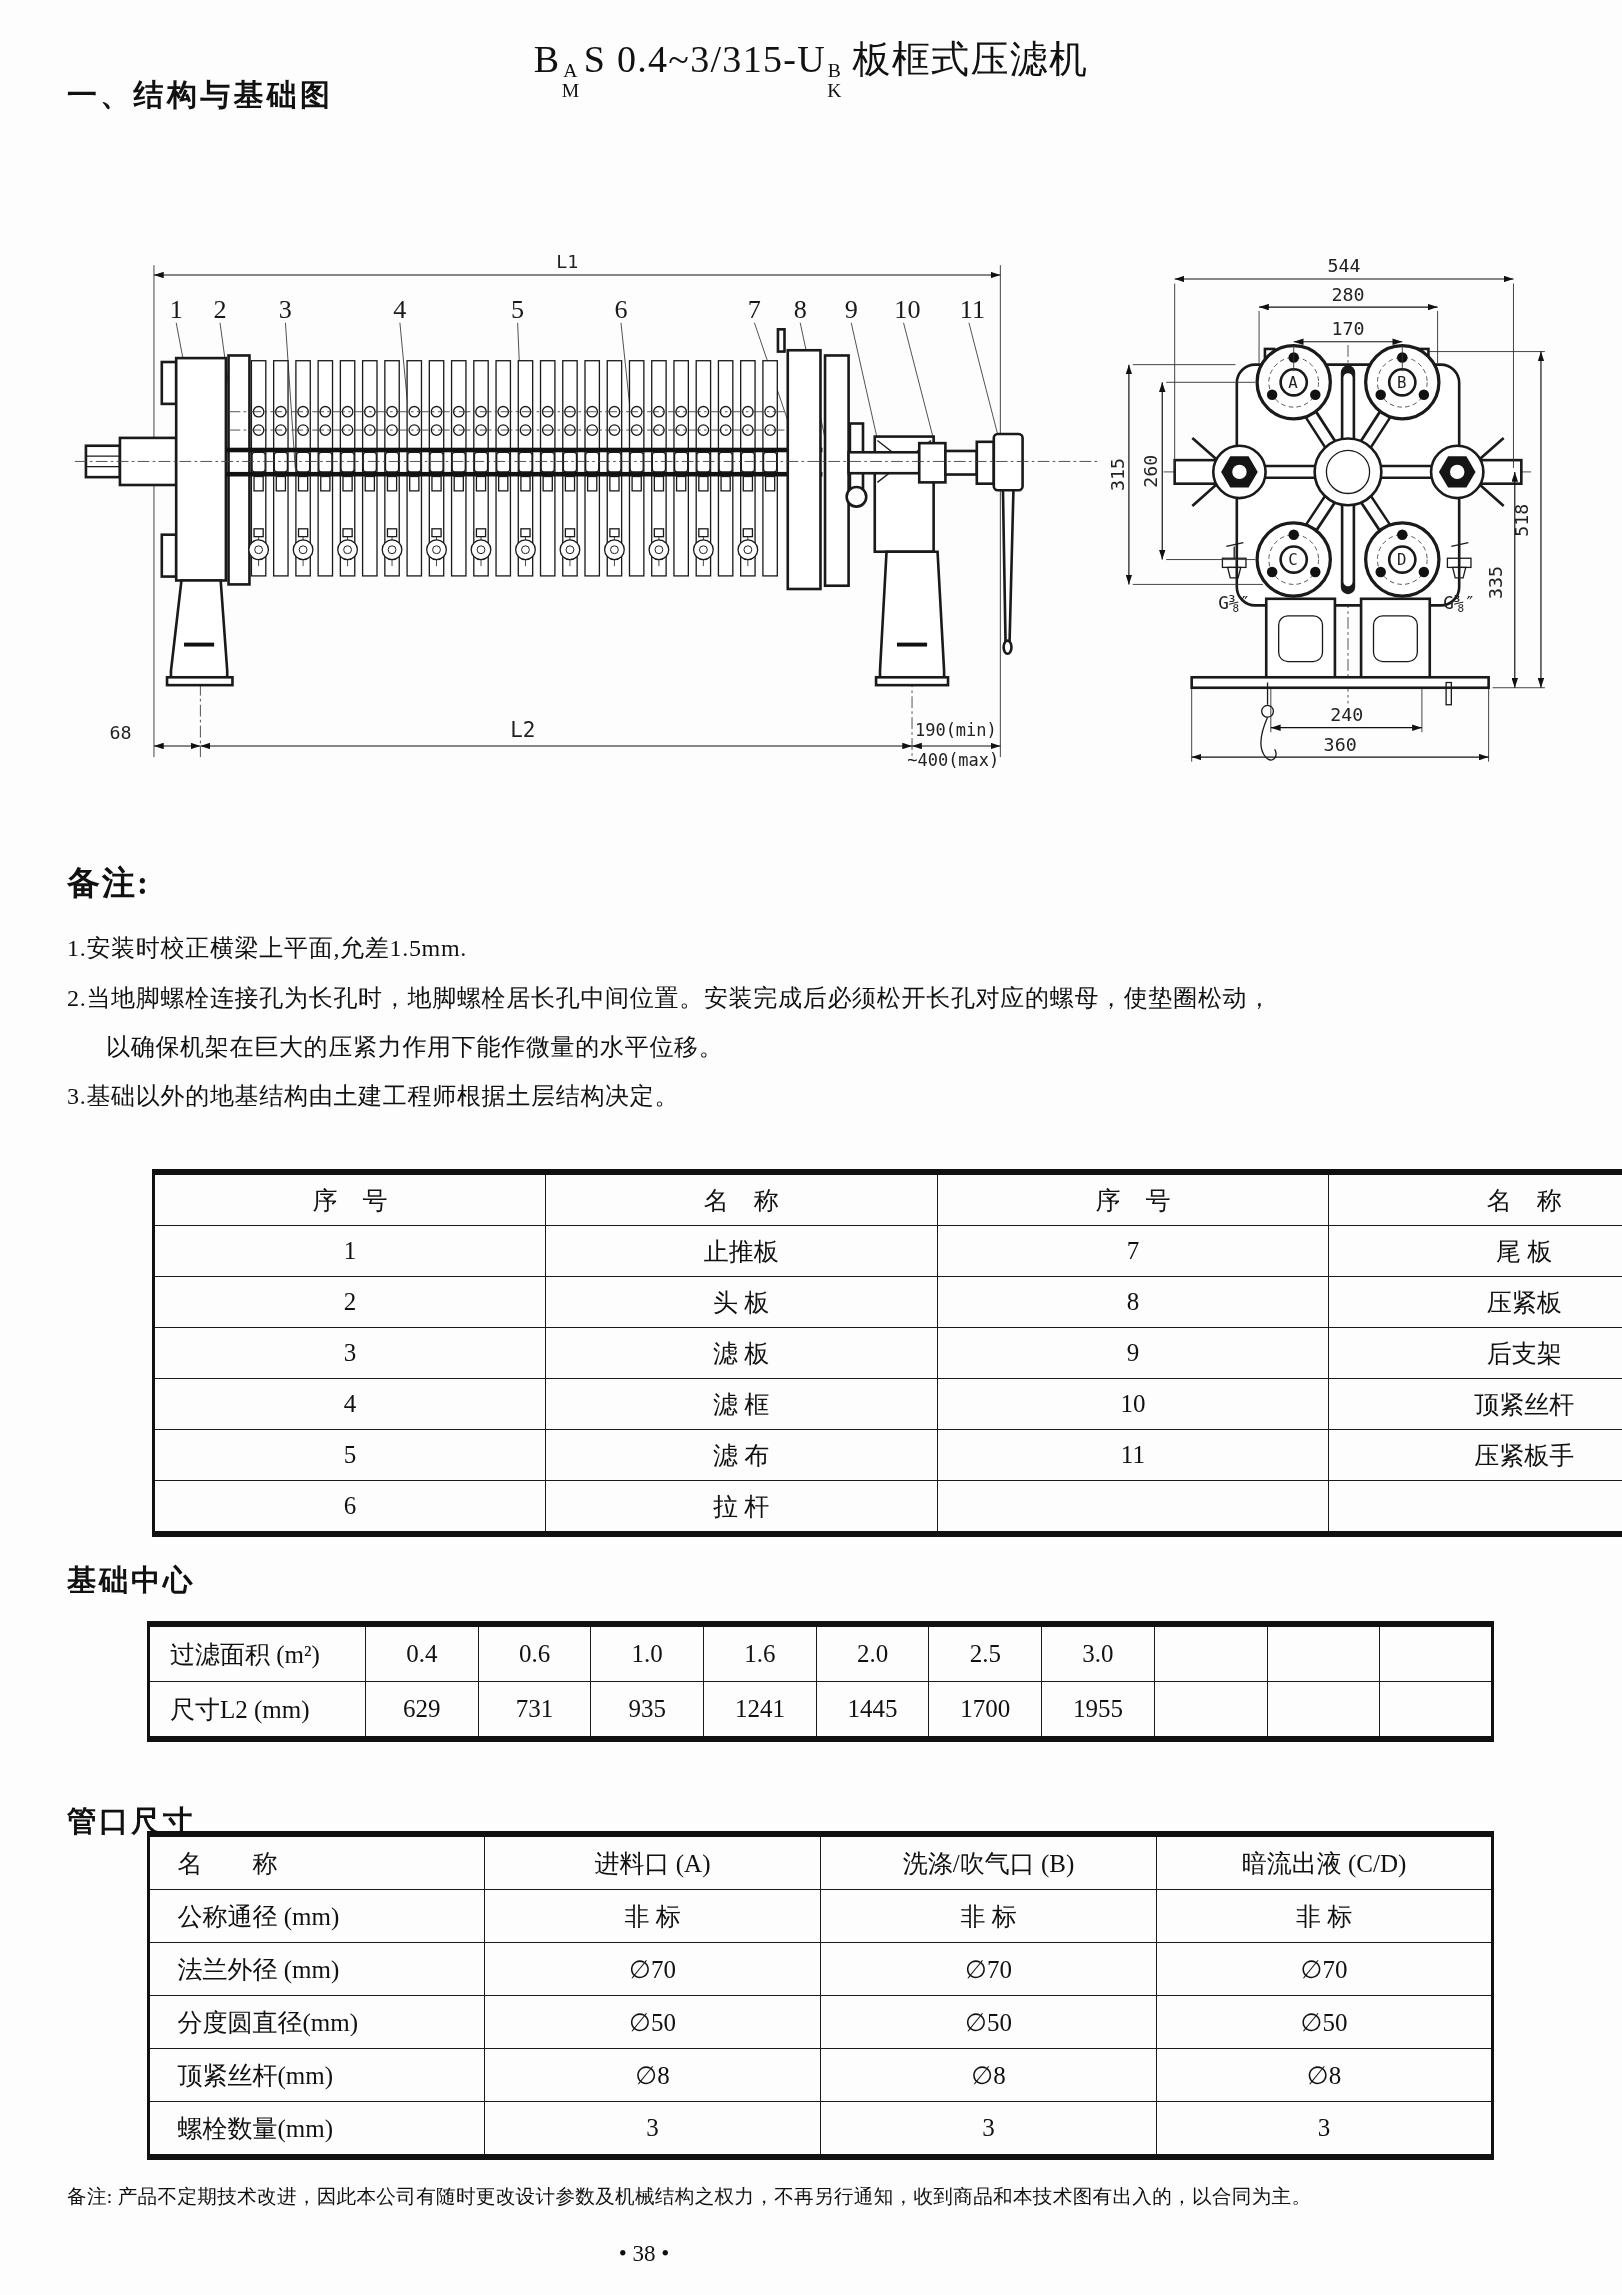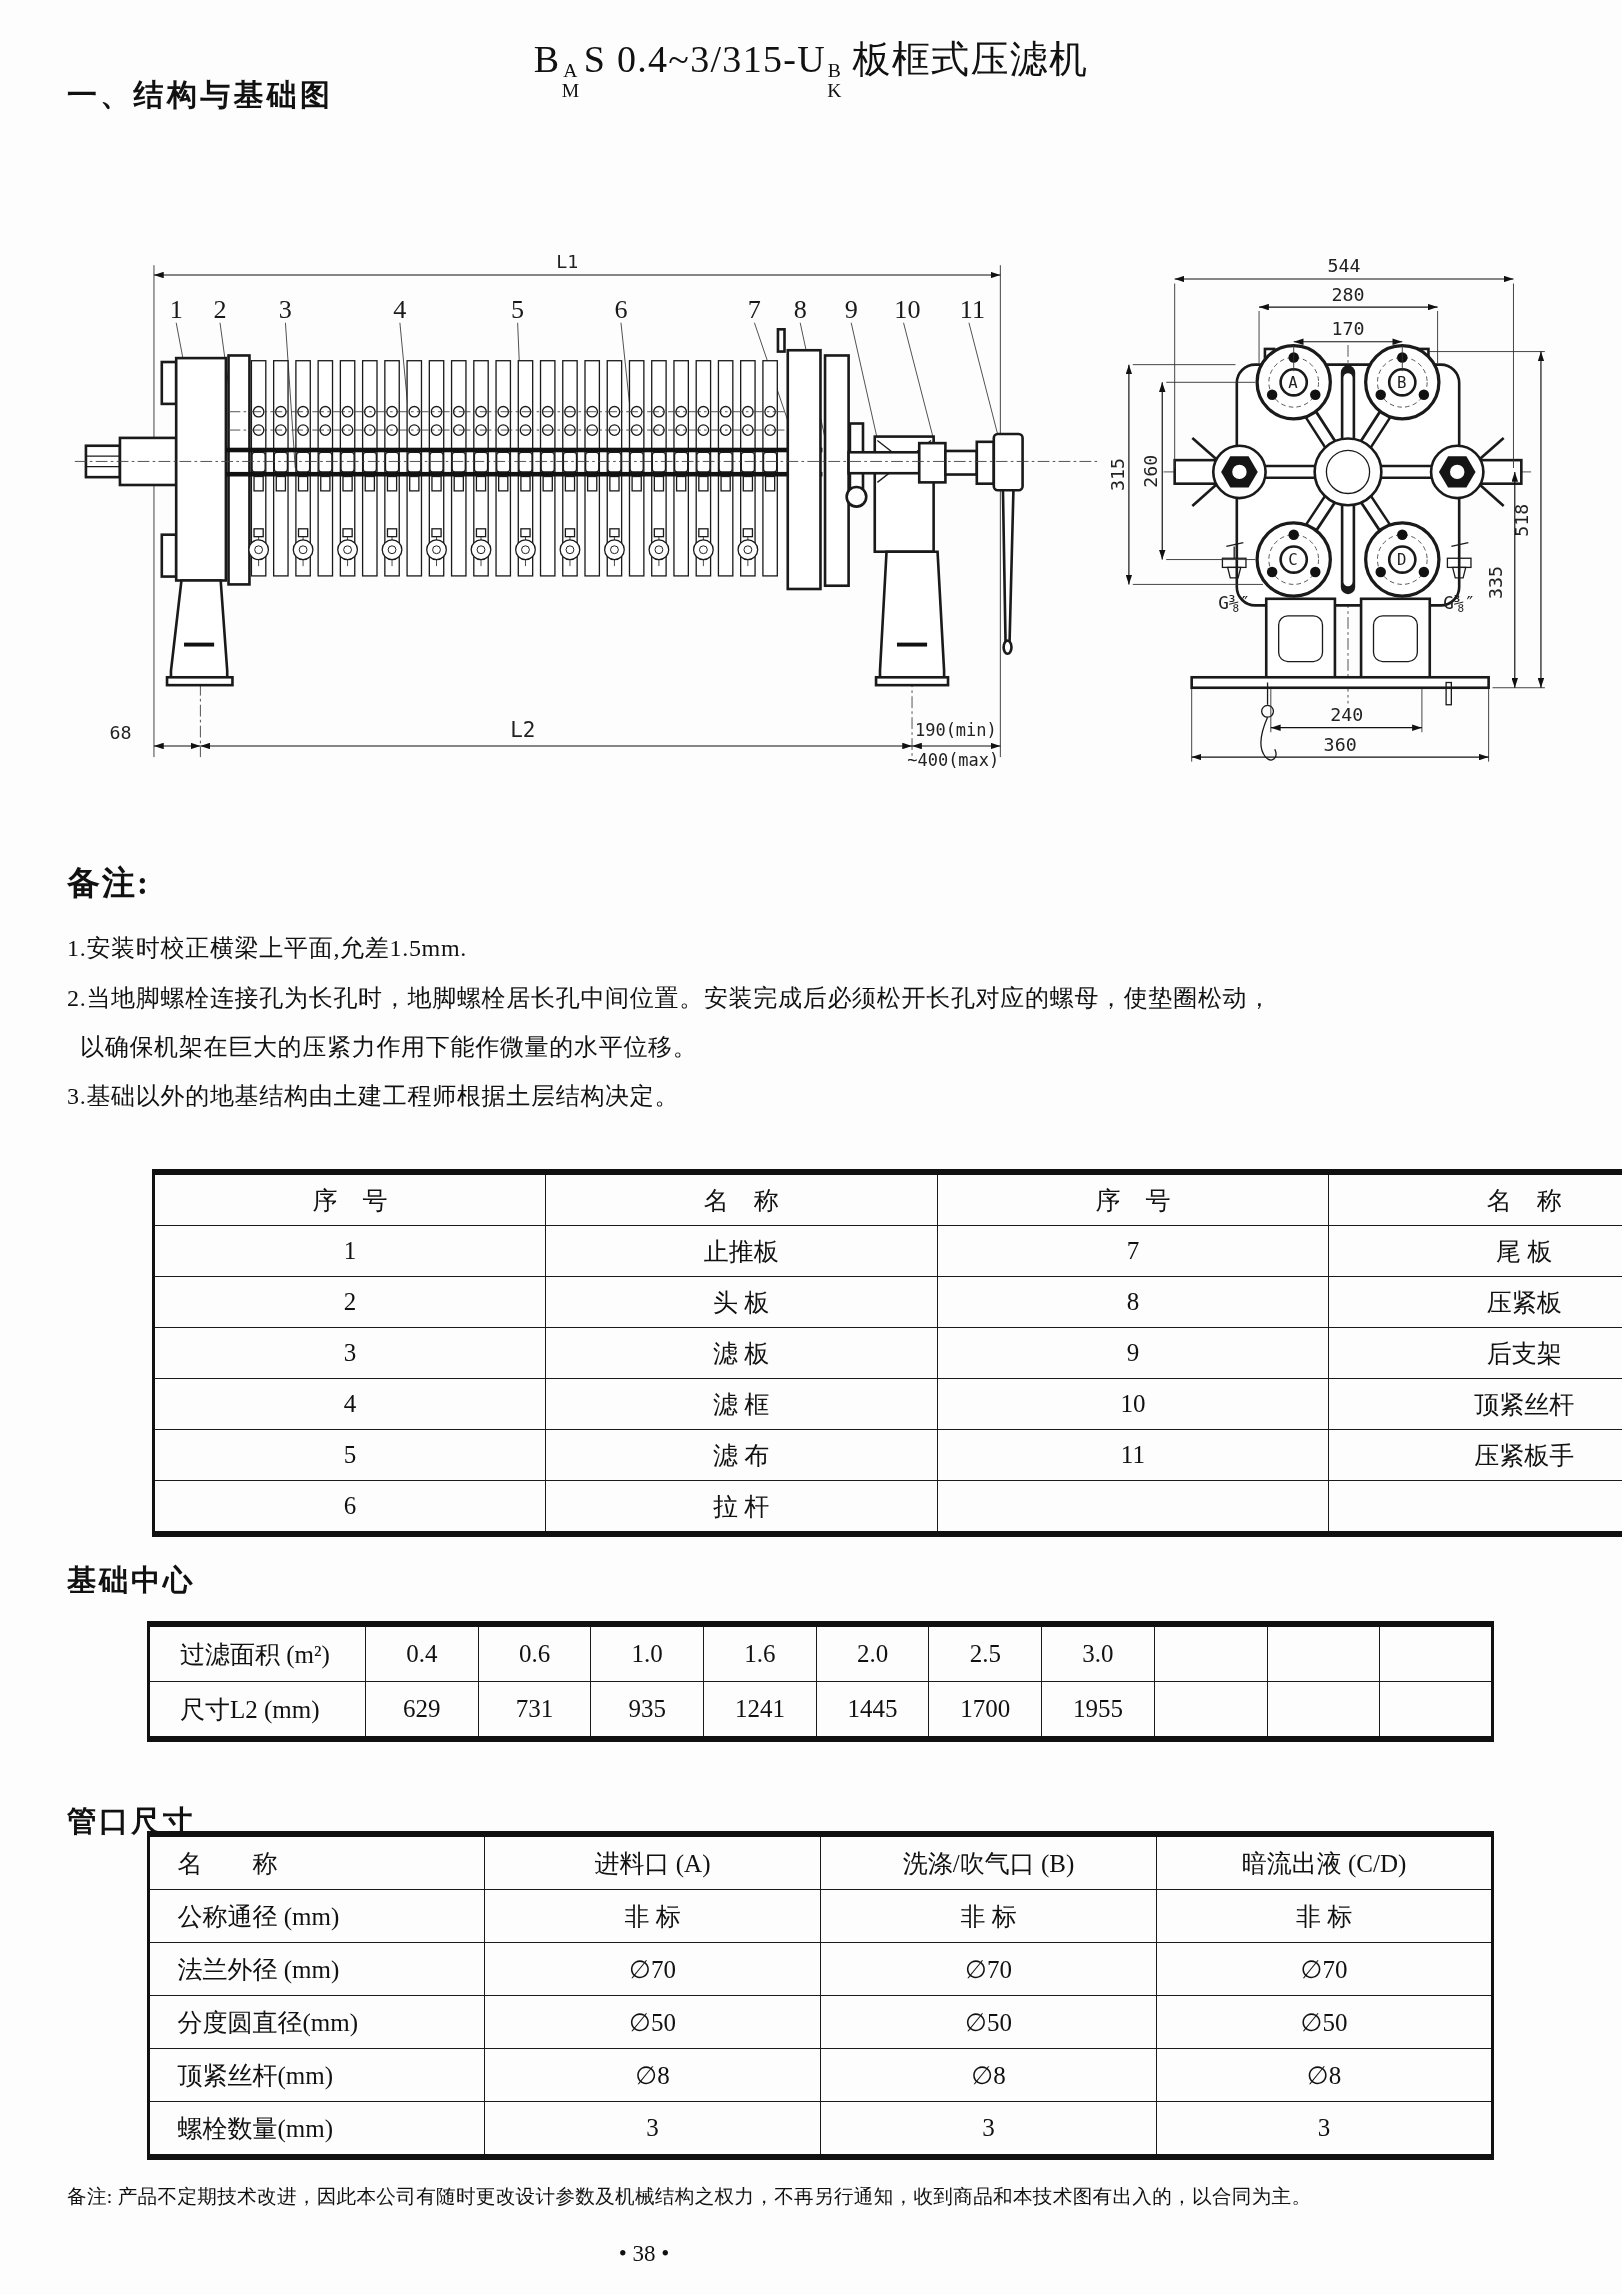--- a/index.html
+++ b/index.html
@@ -13,21 +13,21 @@
   .notes-h{top:861px;left:67px;font-size:33px;font-weight:bold;letter-spacing:2px;}
   .note{font-size:24px;letter-spacing:0.7px;white-space:nowrap;}
   .h2{font-size:29.4px;font-weight:bold;letter-spacing:2.6px;}
   table{border-collapse:collapse;table-layout:fixed;position:absolute;background:#fdfdfd;}
   td{border:1.3px solid #1a1a1a;text-align:center;font-size:25px;overflow:hidden;white-space:nowrap;}
   .tb{border-top:6.5px solid #111;border-bottom:6.5px solid #111;border-left:3.3px solid #111;border-right:3.3px solid #111;}
   .parts-table{left:152px;top:1169px;width:1570px;border-radius:25px;}
   .parts-table td{height:48px;}
   .fnd-table{left:147px;top:1621px;width:1347px;font-size:24px;}
   .fnd-table td{height:52px;}
-  .fnd-table td.lbl{text-align:left;padding-left:30px;}
+  .fnd-table td.lbl{text-align:left;padding-left:20px;}
   .pipe-table{left:147px;top:1831px;width:1347px;font-size:24px;}
   .pipe-table td{height:50px;}
   .pipe-table td.lbl{text-align:left;padding-left:27.5px;}
   .footer-note{top:2183px;left:67px;width:1518px;font-size:19.6px;letter-spacing:0.3px;white-space:nowrap;}
   .page-num{top:2241px;left:0;width:1288px;text-align:center;font-size:23px;}
   .dwg text{font-family:"DejaVu Sans Mono","Liberation Mono",monospace;fill:#222;}
   .dwg .num{font-family:"Liberation Serif","DejaVu Serif",serif;font-size:40px;fill:#1a1a1a;}
   .dwg .dim{font-size:28px;}
   .thin{stroke:#1a1a1a;stroke-width:2;fill:none;}
   .med{stroke:#1a1a1a;stroke-width:4;fill:#fff;}
@@ -469,21 +469,21 @@
 
     <line class="extln" x1="131" y1="668" x2="131" y2="779"></line>
       <line class="extln" x1="585" y1="668" x2="585" y2="779"></line>
     <line class="dimln" x1="131" y1="772" x2="585" y2="772" marker-start="url(#m2)" marker-end="url(#m2)"></line>
     <text class="dim" x="358" y="762" text-anchor="middle">360</text>
   </svg>
 
   <div class="abs notes-h">备注:</div>
   <div class="abs note" style="top:932px;left:67px;">1.安装时校正横梁上平面,允差1.5mm.</div>
   <div class="abs note" style="top:982px;left:67px;">2.当地脚螺栓连接孔为长孔时，地脚螺栓居长孔中间位置。安装完成后必须松开长孔对应的螺母，使垫圈松动，</div>
-  <div class="abs note" style="top:1031px;left:80px;">以确保机架在巨大的压紧力作用下能作微量的水平位移。</div>
+  <div class="abs note" style="top:1031px;left:106px;">以确保机架在巨大的压紧力作用下能作微量的水平位移。</div>
 
   <div class="abs note" style="top:1080px;left:67px;">3.基础以外的地基结构由土建工程师根据土层结构决定。</div>
 
   <table class="parts-table tb">
     <colgroup>
         <col style="width:25%">
         <col style="width:25%">
         <col style="width:25%">
         <col style="width:25%">
       </colgroup>

